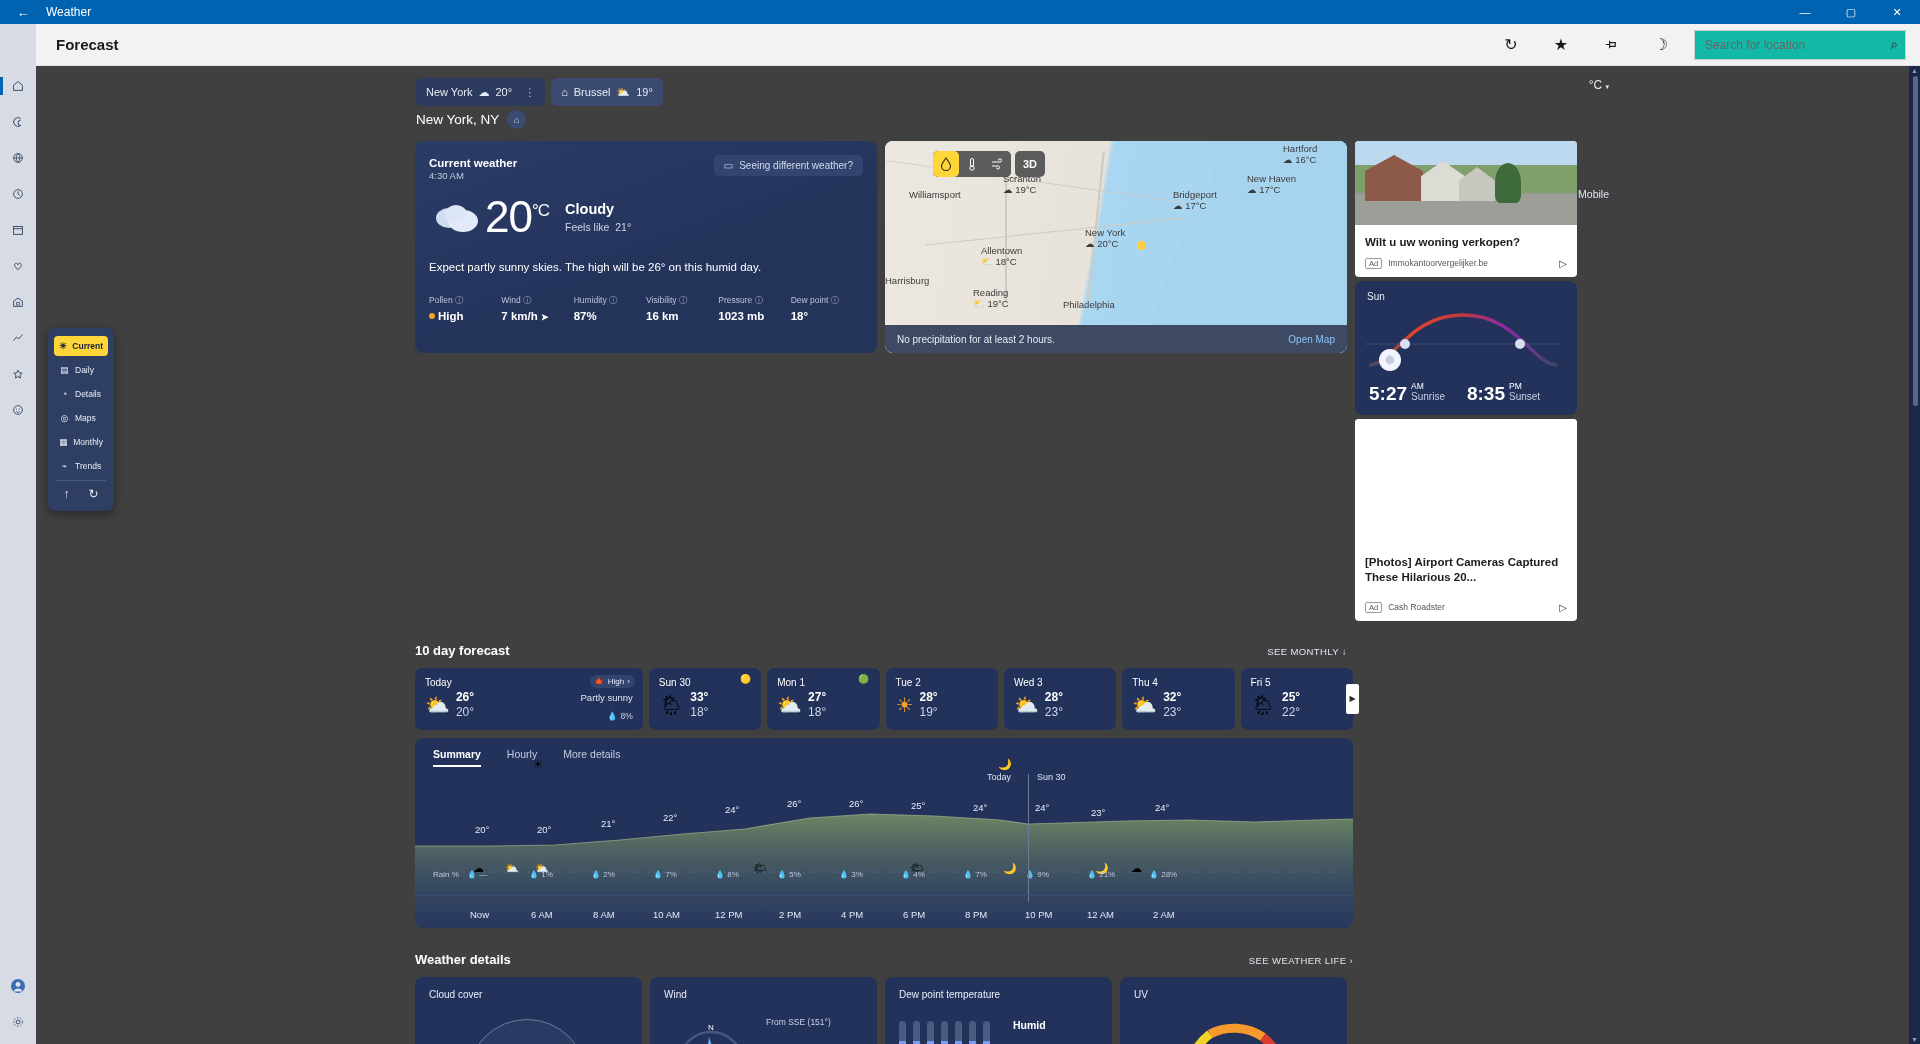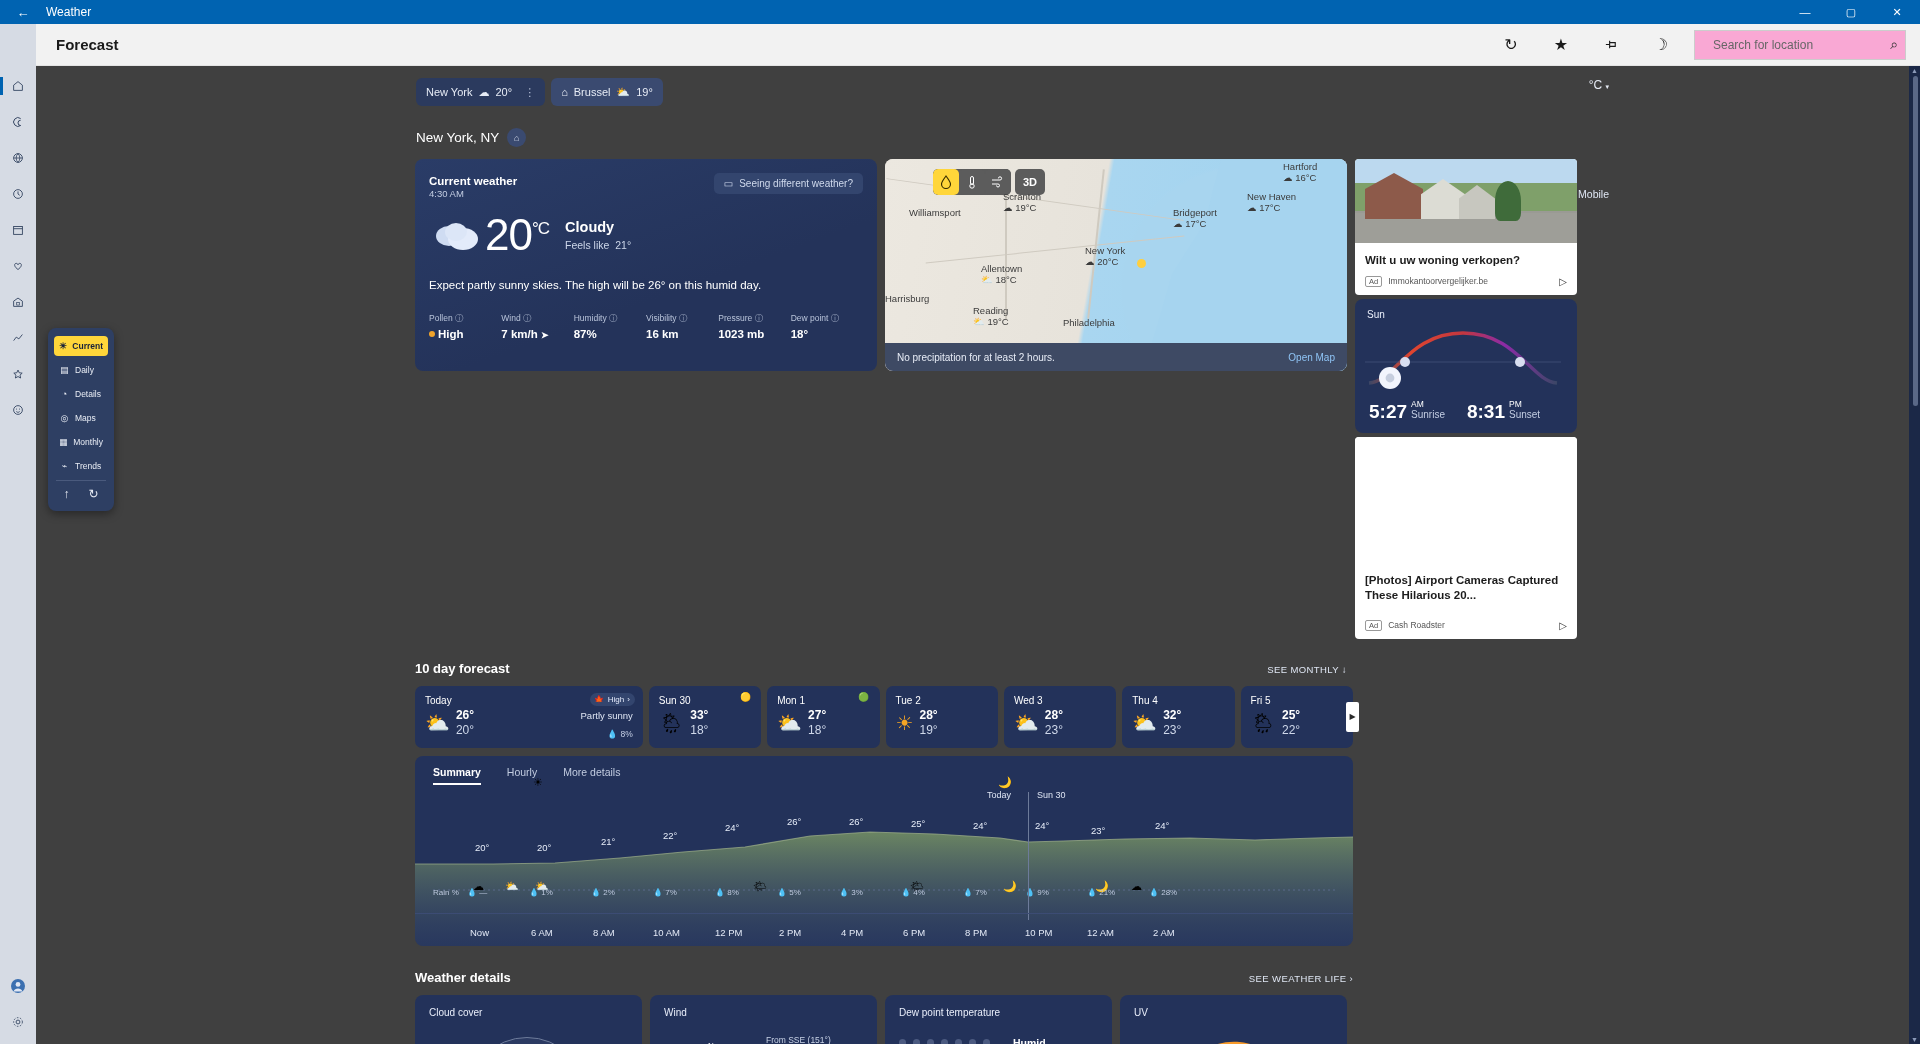--- a/index.html
+++ b/index.html
@@ -28,22 +28,22 @@
   }
   #hamburger { width: 46px; display: flex; flex-direction: column; align-items: center;
     justify-content: center; gap: 3px; }
   #hamburger span { display: block; width: 15px; height: 1.5px; background: #333; }
   #page-title-h { font-size: 15px; font-weight: bold; color: #1a1a1a; margin-left: 10px; }
   #header-actions { position: absolute; right: 14px; display: flex; align-items: center; gap: 0; }
   .hicon { width: 50px; height: 42px; display: flex; align-items: center; justify-content: center;
     color: #1a1a1a; font-size: 16px; }
   #searchwrap { position: relative; margin-left: 8px; }
   #searchbox {
-    width: 212px; height: 30px; background: #f9a8d4; border: 1px solid #ccc;
-    padding: 0 30px 0 18px; font-size: 12px; color: #444;
+    width: 212px; height: 30px; background: #14b8a6; border: 1px solid #ccc;
+    padding: 0 30px 0 10px; font-size: 12px; color: #444;
     font-family: "Liberation Sans", sans-serif;
   }
   #searchbox::placeholder { color: #666; }
   #searchicon { position: absolute; right: 8px; top: 6px; font-size: 14px; color: #333; }
   
   #leftrail {
     position: absolute; left: 0; top: 24px; width: 36px; height: 1020px;
     background: #d6dbe4; display: flex; flex-direction: column; align-items: center;
     padding-top: 44px; z-index: 30;
   }
@@ -89,21 +89,21 @@
     display: flex; align-items: center; gap: 6px; height: 28px; padding: 0 10px;
     border-radius: 6px; color: #e6ebf5; font-size: 11px;
   }
   .citytab.plain { background: #2b3a5e; }
   .citytab.sel { background: #3a4a70; }
   .citytab .dots { margin-left: 6px; letter-spacing: 0px; color:#b9c4da; font-size:11px; }
   #unit-sel {
     position: absolute; right: 300px; top: 12px; color: #e6ebf5; font-size: 12px;
   }
   
-  #locrow { display:flex; align-items:center; gap:8px; margin-left: 380px; margin-top: 22px; }
+  #locrow { display:flex; align-items:center; gap:8px; margin-left: 380px; margin-top: 4px; }
   #locname { color: #fff; font-size: 13.5px; }
   #homebadge {
     width: 19px; height: 19px; border-radius: 50%; background: #3a4a70;
     display: flex; align-items: center; justify-content: center; font-size: 9px; color:#dce3f0;
   }
   #livemobile {
     position: absolute; right: 300px; top: 122px; color: #dfe6f3; font-size: 10.5px;
     display:flex; align-items:center; gap:5px;
   }
   
@@ -589,21 +589,21 @@
           </svg>
           <div id="sunvals">
             <div class="sunval">
               <div class="big">5:27</div>
               <div class="sm">
                 <div>AM</div>
                 <div>Sunrise</div>
               </div>
             </div>
             <div class="sunval">
-              <div class="big">8:31</div>
+              <div class="big">8:35</div>
               <div class="sm">
                 <div>PM</div>
                 <div>Sunset</div>
               </div>
             </div>
           </div>
         </div>
 
         <div class="adcard" style="height:202px;position:relative;">
           <div style="height:148px;background:#fff;"></div>

